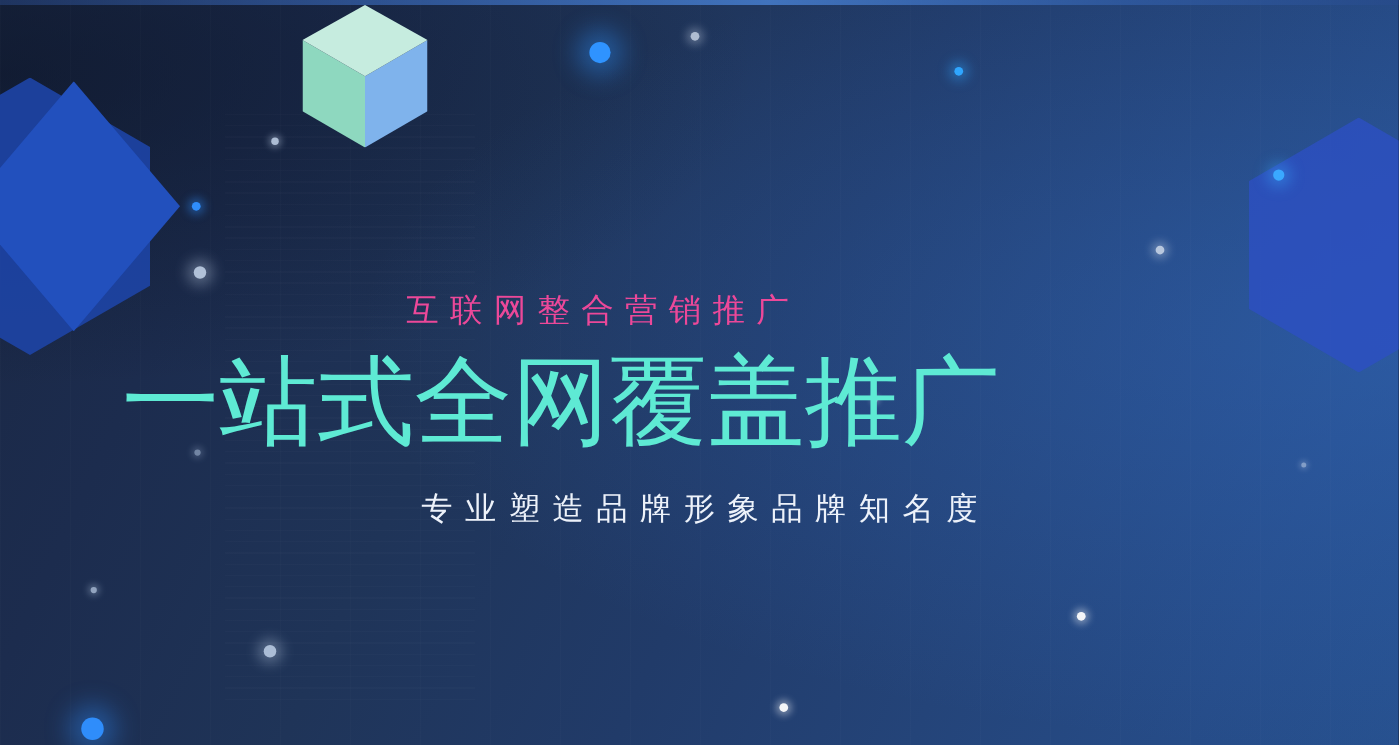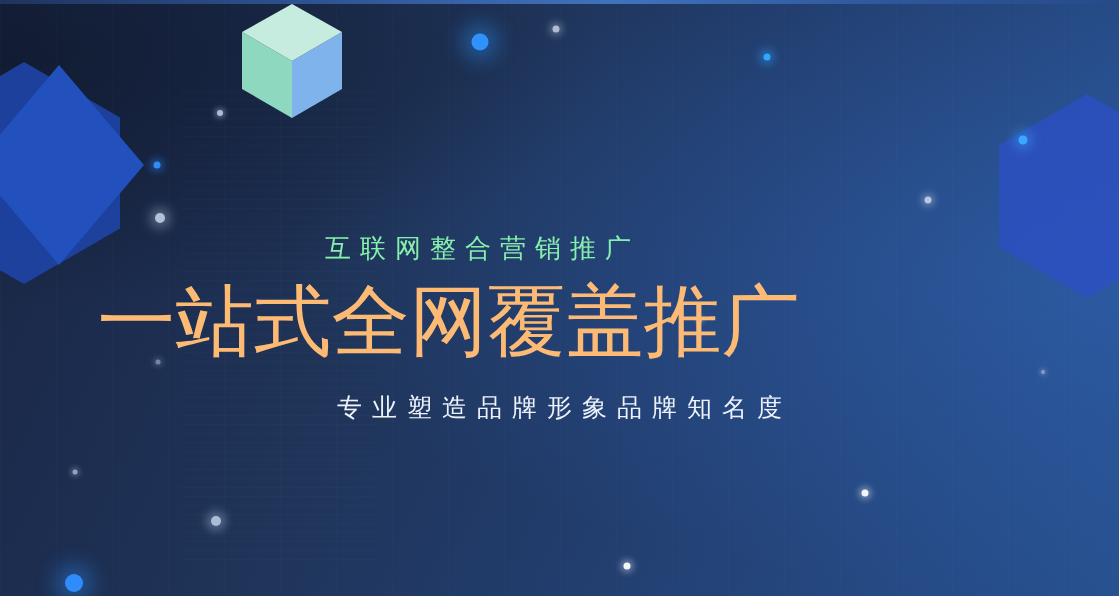--- a/index.html
+++ b/index.html
@@ -124,31 +124,31 @@
     color: #eef3fb;
   }
   .eyebrow {
     position: absolute;
     left: 0; top: 231px; width: 956px;
     font-size: 26px;
     line-height: 34px;
     letter-spacing: 9px;
     text-indent: 9px;
     font-weight: 400;
-    color: #86efac;
+    color: #ec4899;
     white-space: nowrap;
   }
   .headline {
     position: absolute;
     left: 0; top: 273px; width: 897px;
     font-size: 78px;
     line-height: 96px;
     letter-spacing: 0px;
     font-weight: 400;
-    color: #fdba74;
+    color: #5eead4;
     white-space: nowrap;
   }
   .tagline {
     position: absolute;
     left: 0; top: 390px; width: 1119px;
     font-size: 25px;
     line-height: 34px;
     letter-spacing: 10px;
     text-indent: 10px;
     font-weight: 400;

